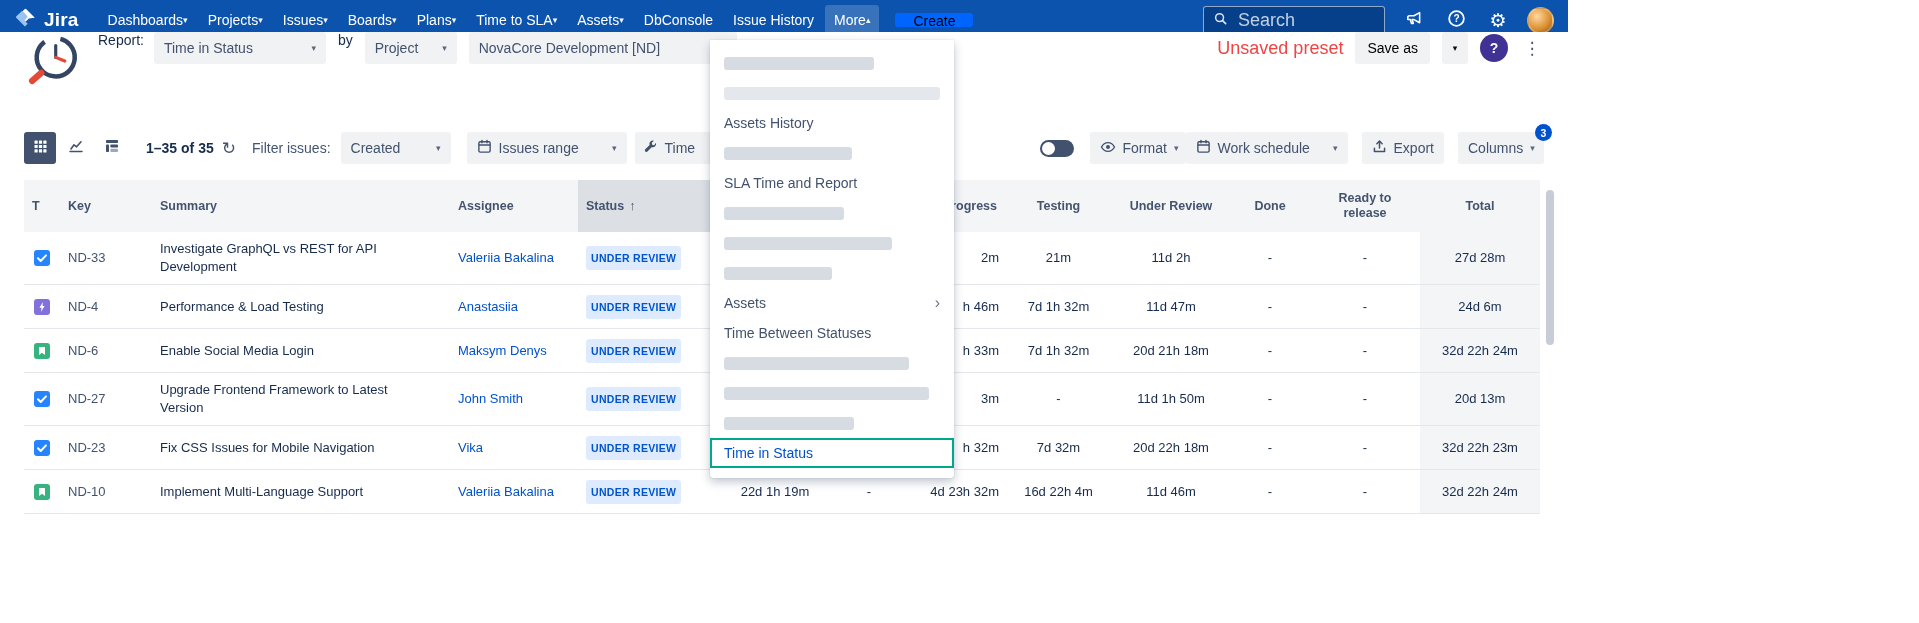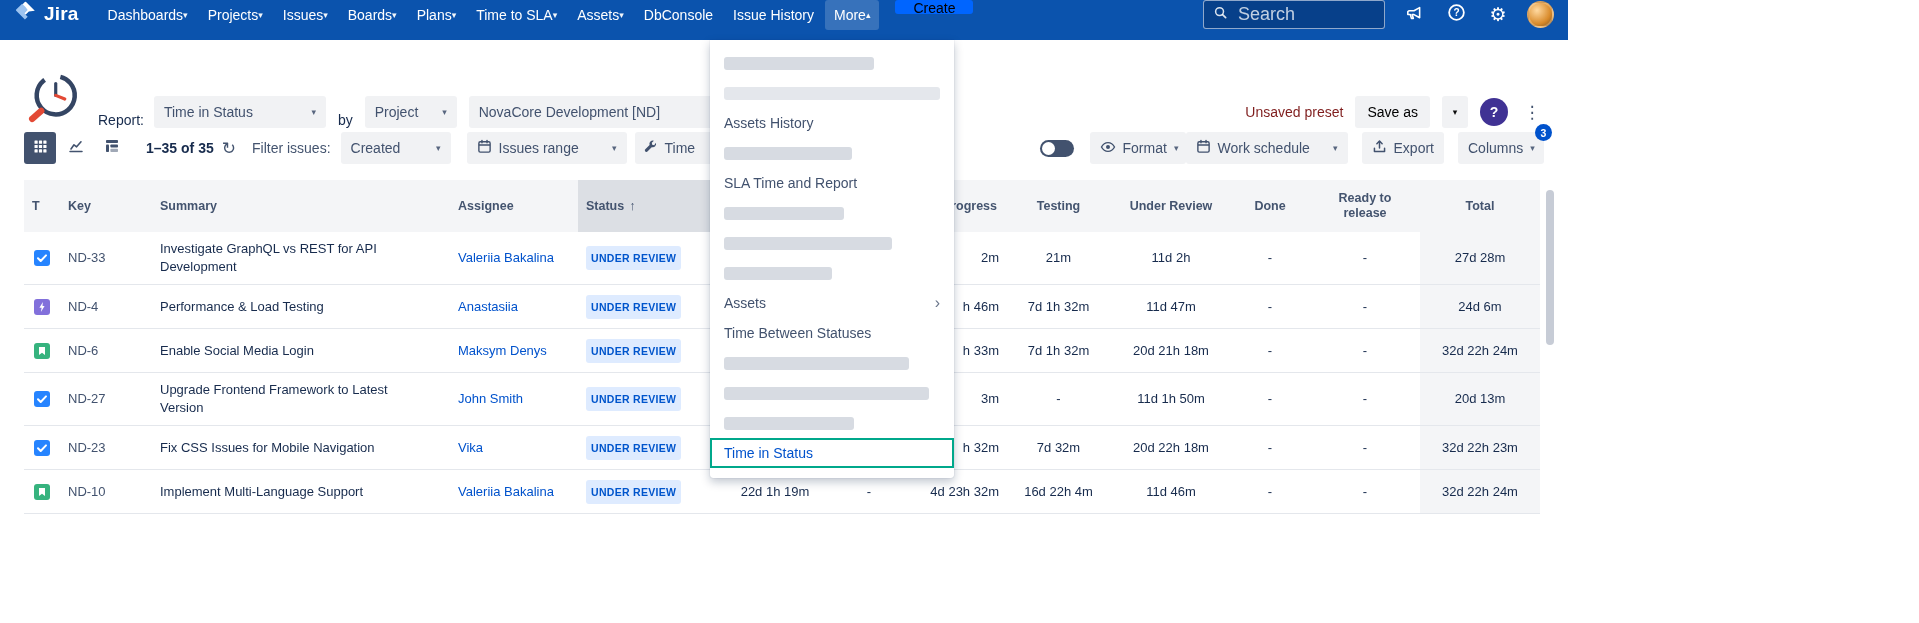--- a/index.html
+++ b/index.html
@@ -9,21 +9,21 @@
     --cols:36px 92px 298px 128px 134px 126px 62px 105px 107px 118px 80px 110px 120px;
   }
   *{box-sizing:border-box}
   html,body{margin:0;padding:0}
   body{width:1919px;height:623px;background:#fff;overflow:hidden;
        font-family:"Liberation Sans","DejaVu Sans",sans-serif;color:var(--text)}
   .app{position:relative;width:1568px;height:623px;background:#fff}
 
   
   .topnav{position:absolute;top:0;left:0;width:1568px;height:40px;background:var(--nav-bg);
-          display:flex;align-items:flex-start;padding:0 14px;color:#fff}
+          display:flex;align-items:center;padding:0 14px;color:#fff}
   .logo{display:flex;align-items:center;gap:7px;margin-right:20px}
   .logo-text{font-size:19px;font-weight:700;letter-spacing:.2px}
   .nav-items{display:flex;align-items:center;gap:2px}
   .nav-item{display:flex;align-items:center;padding:7px 9px;border-radius:3px;
             font-size:14px;cursor:pointer;white-space:nowrap}
   .nav-item.open{background:rgba(255,255,255,.18)}
   .chev{font-size:9px;line-height:1;opacity:.95}
   .create{margin-left:16px;background:var(--create-bg);color:#000000;border:none;border-radius:3px;
           height:14px;padding:0 18px;font-size:14px;font-weight:500;cursor:pointer;
           font-family:inherit}
@@ -33,33 +33,33 @@
   .search input{background:transparent;border:none;outline:none;color:#fff;font-size:18px;width:100%;
                 font-family:inherit}
   .search input::placeholder{color:rgba(255,255,255,.75)}
   .nav-icon-btn{display:flex;align-items:center;justify-content:center;width:26px;height:26px;cursor:pointer}
   .gear-glyph{font-family:"DejaVu Sans",sans-serif;font-size:19px;color:#fff;line-height:1}
   .avatar{width:27px;height:27px;border-radius:50%;cursor:pointer;
           background:radial-gradient(circle at 35% 32%,#ffd9a0,#d98b2b 62%,#7c511a);
           border:2px solid rgba(255,255,255,.25)}
 
   
-  .report-bar{position:absolute;top:40px;left:0;width:1568px;height:88px;background:#fff;
-              display:flex;align-items:flex-end;padding:0 24px}
+  .report-bar{position:absolute;top:32px;left:0;width:1568px;height:88px;background:#fff;
+              display:flex;align-items:flex-start;padding:0 24px}
   .report-logo{width:58px;height:58px;margin-right:16px;flex:0 0 auto}
   .rb-label{font-size:14px;color:var(--text);margin-right:10px;white-space:nowrap}
   .dd{height:32px;background:var(--button-bg);border-radius:3px;display:flex;align-items:center;
       gap:7px;padding:0 10px;font-size:14px;color:#42526e;cursor:pointer;white-space:nowrap;overflow:hidden}
   .dd .chev{margin-left:auto;color:#505f79}
   .dd-report{width:172px}
   .by{margin:0 12px;font-size:14px;color:var(--text)}
   .dd-scope{width:92px}
   .dd-project{width:268px;margin-left:12px}
   .rb-right{margin-left:auto;display:flex;align-items:center;gap:12px}
-  .preset{font-size:14px;color:#7f1d1d;white-space:nowrap}
+  .preset{font-size:18px;color:#ef4444;white-space:nowrap}
   .btn{height:32px;background:var(--button-bg);border:none;border-radius:3px;padding:0 12px;
        font-size:14px;color:#000000;cursor:pointer;font-family:inherit;display:flex;align-items:center;gap:6px}
   .btn-chev{width:26px;justify-content:center;padding:0}
   .help-circle{width:28px;height:28px;border-radius:50%;background:#403294;color:#fff;display:flex;
                align-items:center;justify-content:center;font-size:14px;font-weight:700;cursor:pointer}
   .kebab{font-family:"DejaVu Sans",sans-serif;font-size:17px;color:#42526e;width:24px;text-align:center;cursor:pointer}
 
   
   .toolbar{position:absolute;top:128px;left:24px;width:1520px;height:40px;display:flex;align-items:center}
   .vbtn{width:32px;height:32px;border-radius:3px;display:flex;align-items:center;justify-content:center;

